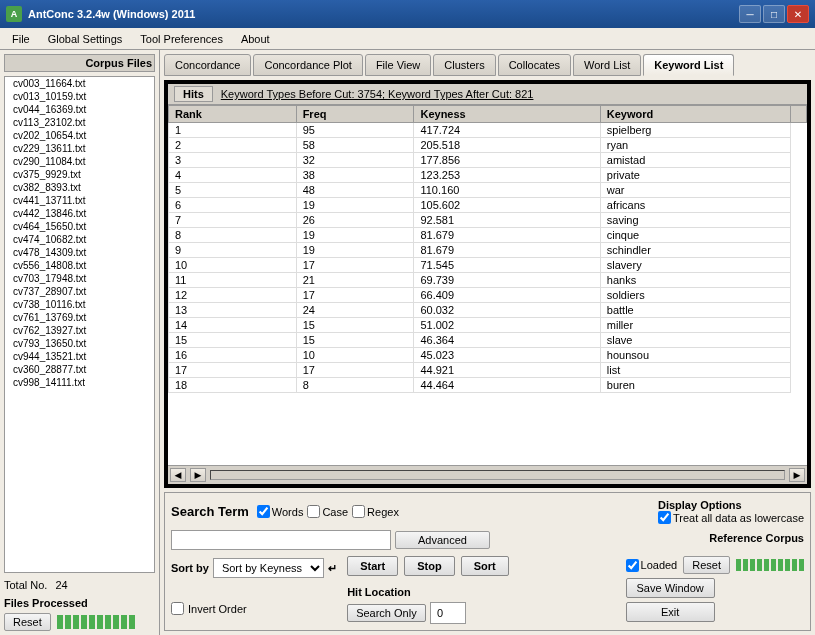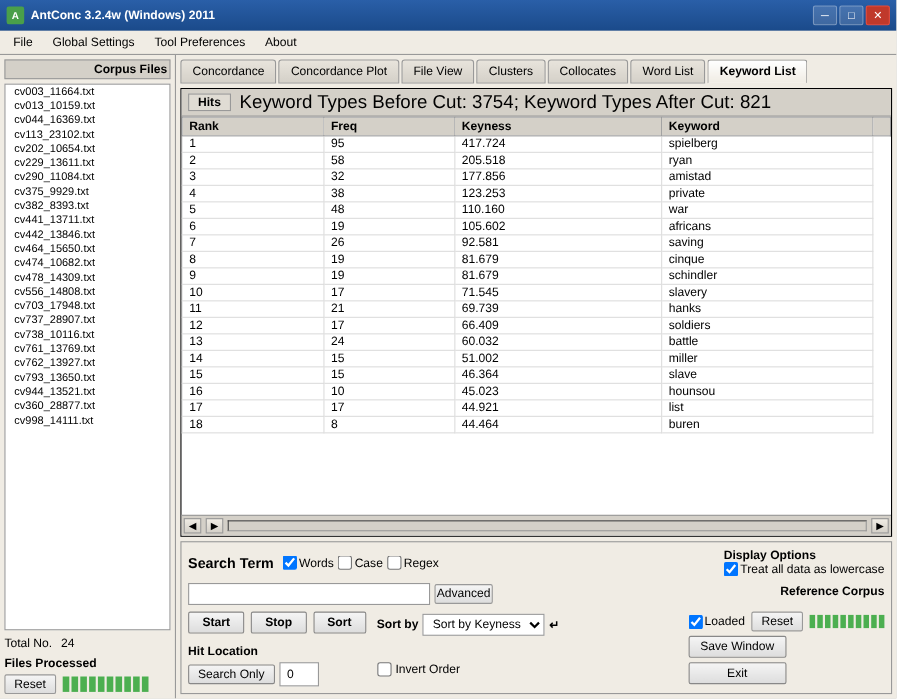--- a/index.html
+++ b/index.html
@@ -163,21 +163,21 @@
     }
     .tab.active {
       background: linear-gradient(to bottom, #fff, #f0ece4);
       border-bottom-color: #f0ece4;
       font-weight: bold;
     }
 
     
     .table-container {
       flex: 1;
-      border: 1px solid #000000;
+      border: 4px solid #000000;
       background: white;
       display: flex;
       flex-direction: column;
       overflow: hidden;
     }
     .table-header-bar {
       background: #d4d0c8;
       border-bottom: 1px solid #999;
       padding: 2px 6px;
       font-size: 11px;
@@ -185,21 +185,22 @@
       align-items: center;
       gap: 8px;
     }
     .hits-label {
       font-weight: bold;
       padding: 1px 8px;
       border: 1px solid #999;
       background: #e0dcd4;
     }
     .keyword-stats {
-      font-size: 17px;
+      font-size: 11px;
+      text-decoration: underline;
     }
 
     .data-table-wrapper {
       flex: 1;
       overflow-y: auto;
       position: relative;
     }
     .data-table {
       width: 100%;
       border-collapse: collapse;
@@ -276,21 +277,21 @@
     }
     .search-input {
       width: 220px;
       height: 20px;
       border: 1px solid #999;
       padding: 0 4px;
       font-size: 11px;
       background: white;
     }
     .advanced-btn {
-      padding: 2px 1px;
+      padding: 2px 22px;
       font-size: 11px;
       background: linear-gradient(to bottom, #f5f5f5, #ddd);
       border: 1px solid #999;
       cursor: pointer;
       border-radius: 2px;
     }
 
     .controls-row3 {
       display: flex;
       align-items: center;
@@ -650,48 +651,48 @@
         <input type="text" class="search-input" style="">
         <button class="advanced-btn">Advanced</button>
         <div style="margin-left: auto; display: flex; flex-direction: column; gap: 4px;">
           <div class="reference-corpus">
             <div class="reference-corpus-title">Reference Corpus</div>
           </div>
         </div>
       </div>
 
       <div style="display: flex; align-items: flex-start; gap: 10px; margin-top: 2px;">
+        <div style="display: flex; flex-direction: column; gap: 4px; margin-top: 2px;">
+          <div class="sort-by-group">
+            <span>Sort by</span>
+            <select class="sort-by-select">
+              <option>Sort by Keyness</option>
+            </select>
+            <span style="font-size:11px;">↵</span>
+          </div>
+          <div class="invert-order-group">
+            <input type="checkbox" style="">
+            <label>Invert Order</label>
+          </div>
+        </div>
+
         <div style="display: flex; flex-direction: column; gap: 4px;">
           <div class="controls-row3">
             <button class="action-btn">Start</button>
             <button class="action-btn">Stop</button>
             <button class="action-btn">Sort</button>
           </div>
           <div class="controls-row4">
             <div class="hit-location-group">
               <div class="hit-location-label">Hit Location</div>
               <div class="hit-location-row">
                 <button class="search-only-btn">Search Only</button>
                 <input type="number" class="spinner-input" value="0" min="0" style="width: 36px; height: 22px; border: 1px solid rgb(153, 153, 153); text-align: center; font-size: 11px;">
               </div>
             </div>
-          </div>
-        </div>
-
-        <div style="display: flex; flex-direction: column; gap: 4px; margin-top: 2px;">
-          <div class="sort-by-group">
-            <span>Sort by</span>
-            <select class="sort-by-select">
-              <option>Sort by Keyness</option>
-            </select>
-            <span style="font-size:11px;">↵</span>
-          </div>
-          <div class="invert-order-group">
-            <input type="checkbox" style="">
-            <label>Invert Order</label>
           </div>
         </div>
 
         <div style="margin-left: auto; display: flex; flex-direction: column; gap: 4px; align-items: flex-start;">
           <div class="ref-corpus-row">
             <div class="checkbox-item">
               <input type="checkbox" checked="" style="">
               <label>Loaded</label>
             </div>
             <button class="reset-btn">Reset</button>

